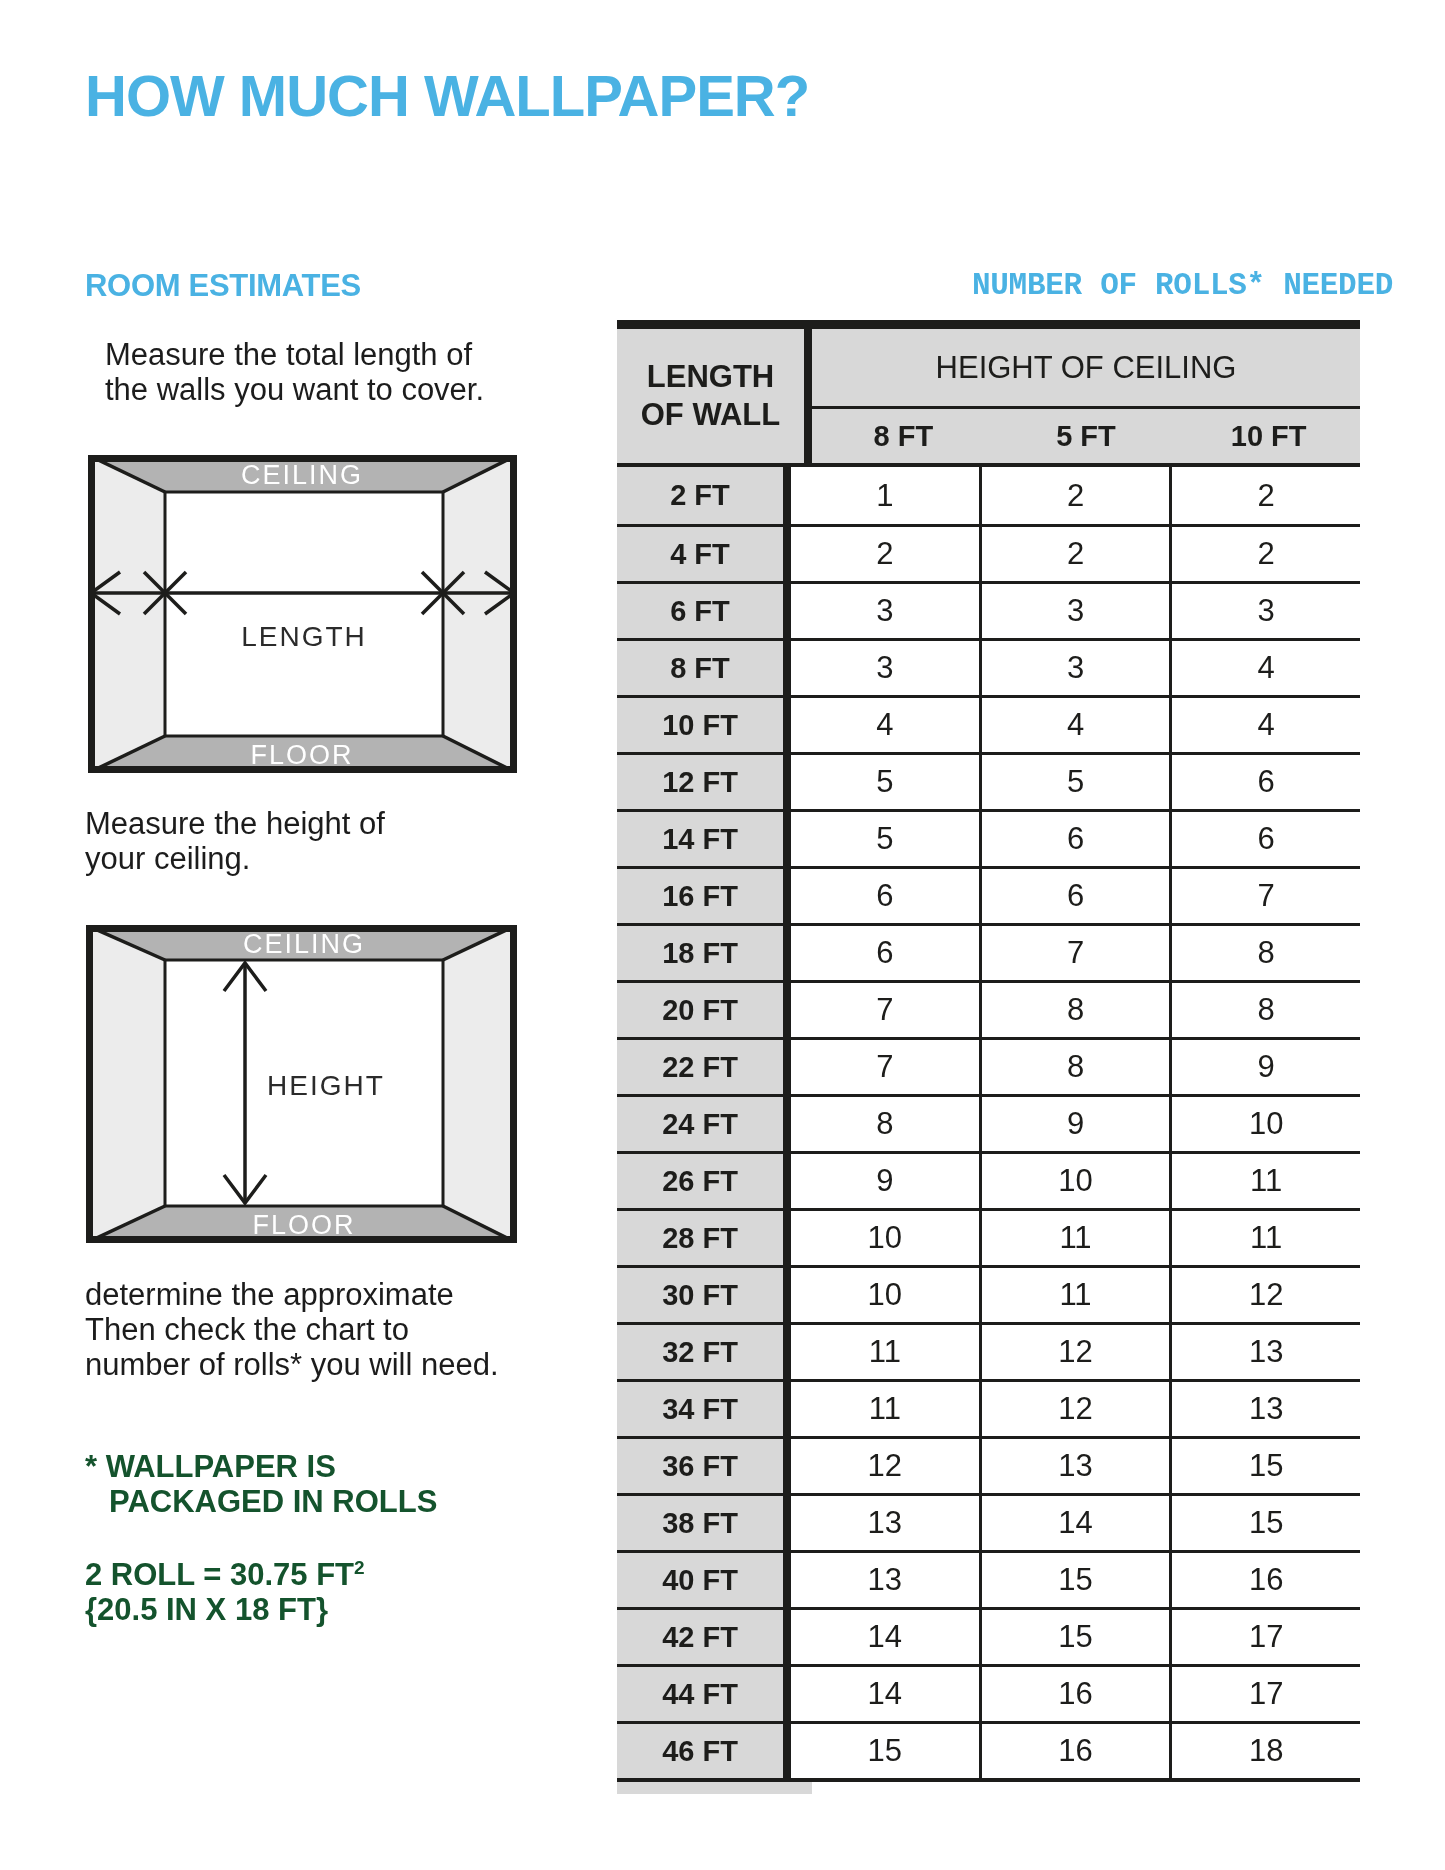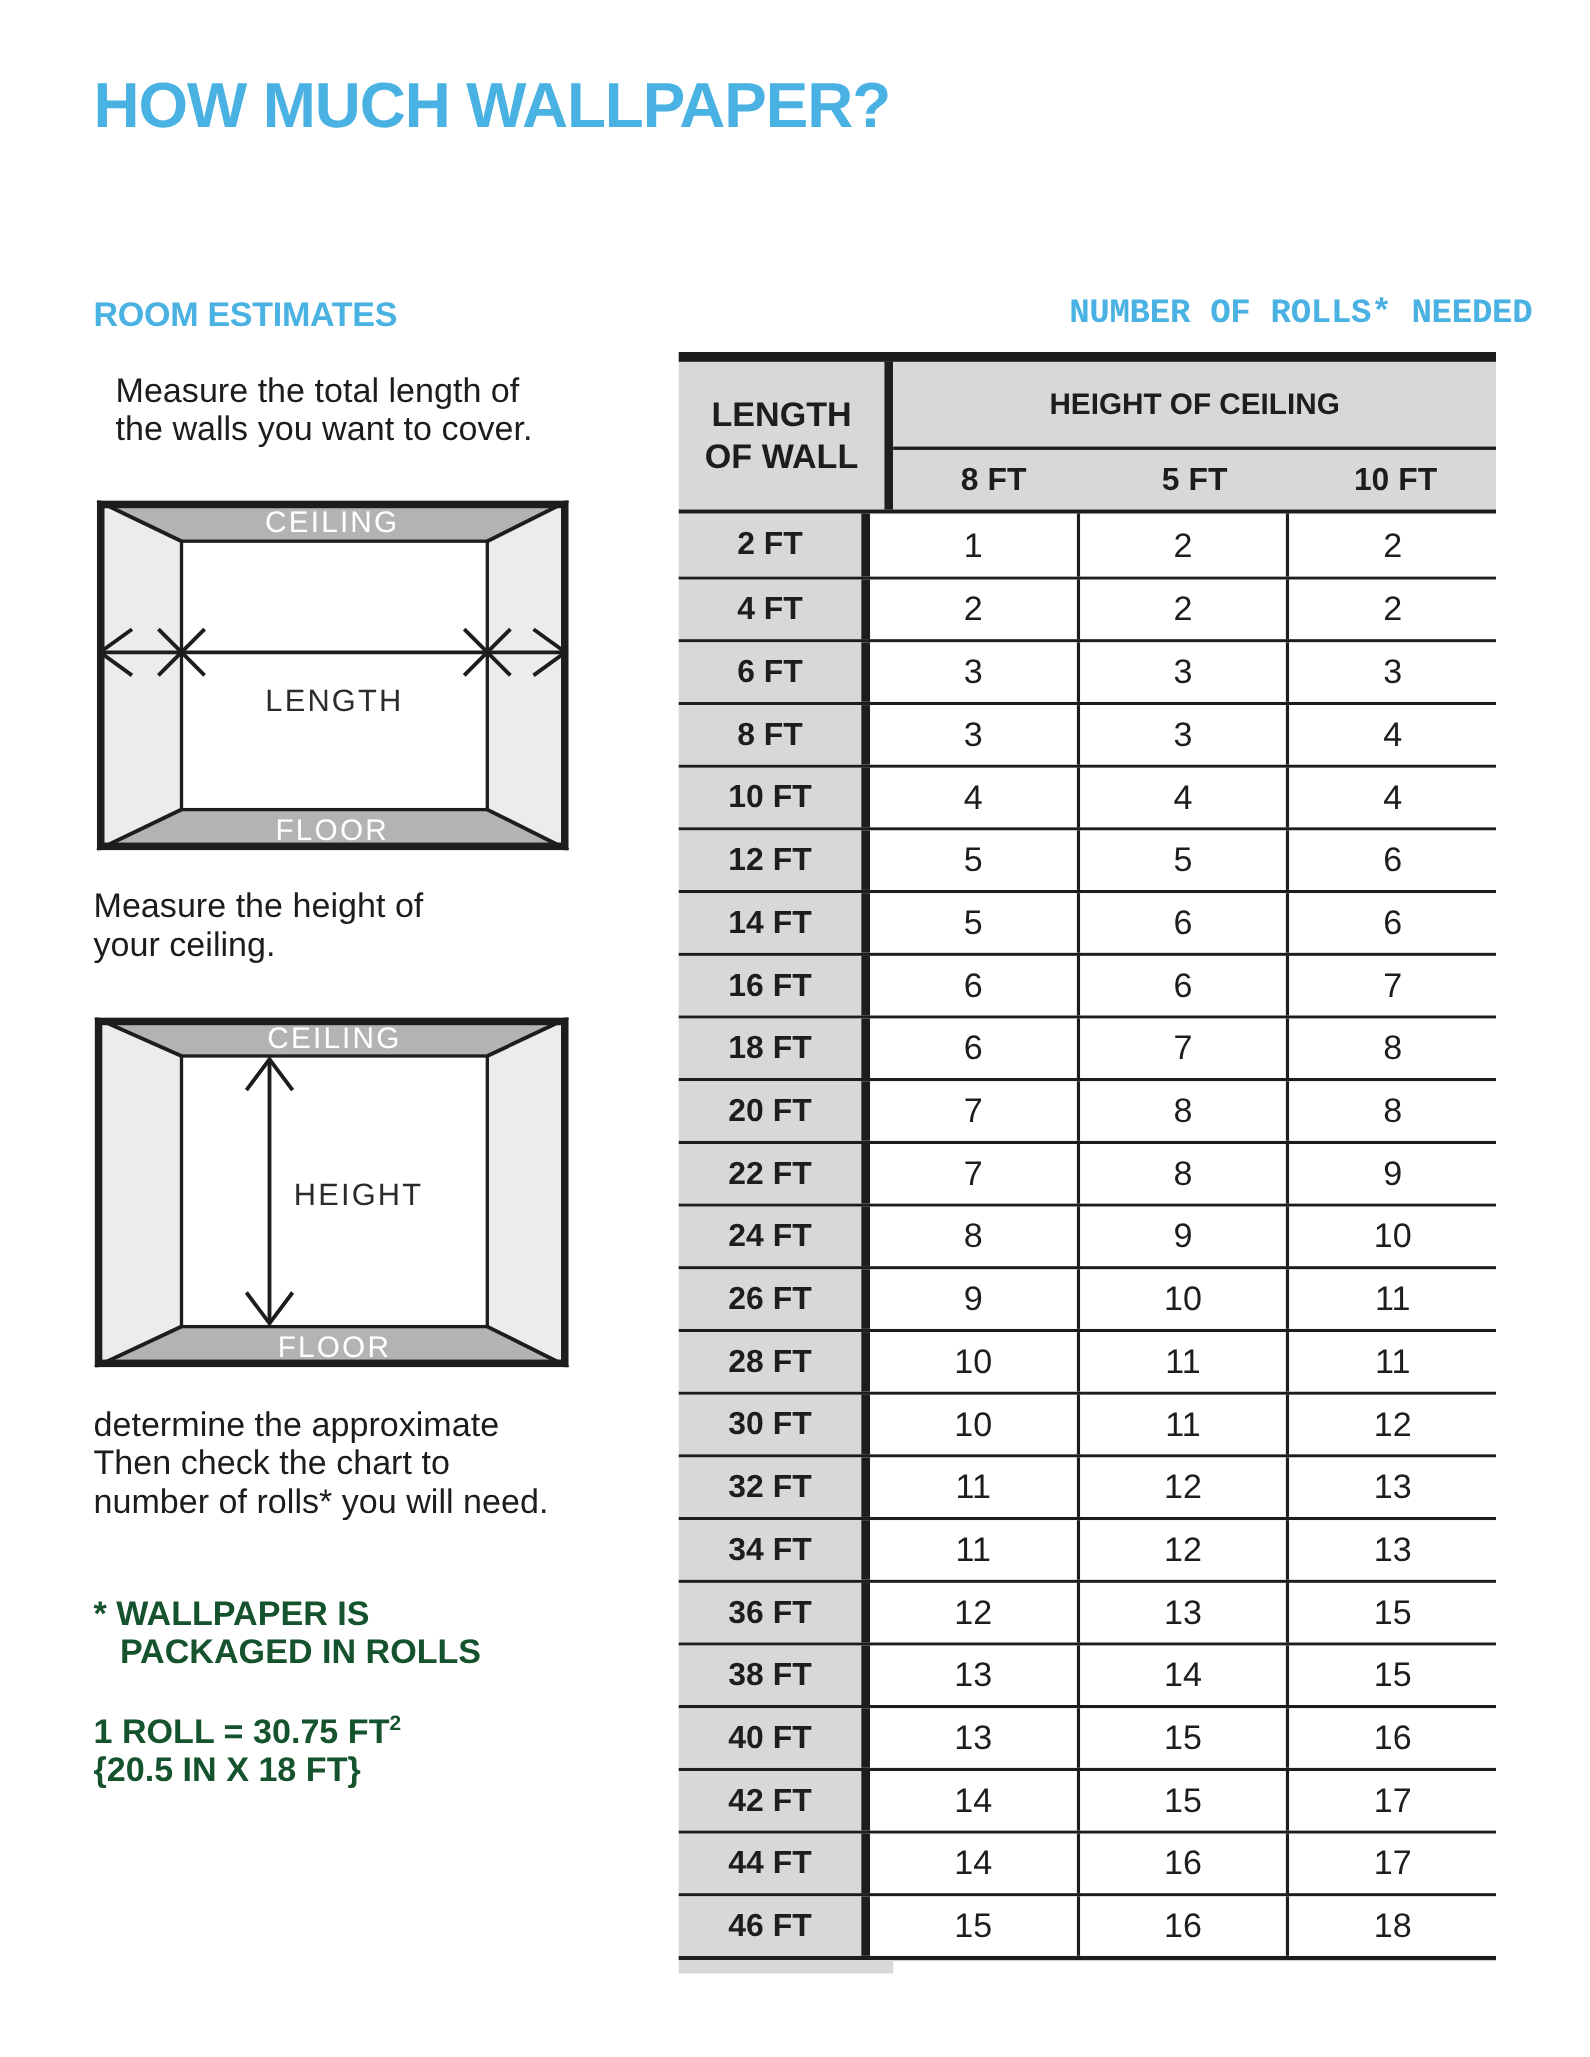--- a/index.html
+++ b/index.html
@@ -23,21 +23,21 @@
   #diagram2{left:86px;top:925px;}
   .dg-label{font-family:"Liberation Sans","DejaVu Sans",sans-serif;}
   
   .rolls-table{left:617px;top:320px;width:743px;}
   .topbar{height:9px;background:var(--ink,#1d1d1b);}
   .theader{display:flex;height:134px;border-bottom:4px solid var(--ink,#1d1d1b);}
   .corner{width:187px;background:var(--tablegrey,#d8d8d8);display:flex;flex-direction:column;
           justify-content:center;align-items:center;font-weight:700;font-size:31px;line-height:38px;color:var(--ink,#1d1d1b);}
   .vdiv{flex:0 0 8px;width:8px;background:var(--ink,#1d1d1b);}
   .header-right{flex:1;display:flex;flex-direction:column;background:var(--tablegrey,#d8d8d8);}
-  .hoc{height:77px;display:flex;align-items:center;justify-content:center;font-weight:700;font-size:27px;color:var(--ink,#1d1d1b);}
+  .hoc{height:77px;display:flex;align-items:center;justify-content:center;font-weight:400;font-size:31px;color:var(--ink,#1d1d1b);}
   .hline{height:3px;background:var(--ink,#1d1d1b);}
   .subrow{flex:1;display:flex;}
   .subcell{flex:1;display:flex;align-items:center;justify-content:center;font-weight:700;font-size:29px;color:var(--ink,#1d1d1b);}
   .trow{display:flex;height:57px;box-sizing:border-box;}
   .trow + .trow{border-top:3px solid var(--ink,#1d1d1b);}
   .tlabel{width:166px;background:var(--tablegrey,#d8d8d8);display:flex;align-items:center;justify-content:center;
           font-weight:700;font-size:29px;color:var(--ink,#1d1d1b);}
   .tcell{flex:1;background:#fff;display:flex;align-items:center;justify-content:center;font-size:31px;color:var(--ink,#1d1d1b);}
   .cdiv{flex:0 0 3px;background:var(--ink,#1d1d1b);}
   .tbottom{height:4px;background:var(--ink,#1d1d1b);}
@@ -121,21 +121,21 @@
     <div>Then check the chart to</div>
     <div>number of rolls* you will need.</div>
   </div>
 
   <div class="abs bold-note" id="note">
     <div>* WALLPAPER IS</div>
     <div class="indent">PACKAGED IN ROLLS</div>
   </div>
 
   <div class="abs bold-note" id="rollinfo">
-    <div><span>1 ROLL = 30.75 FT</span><sup>2</sup></div>
+    <div><span>2 ROLL = 30.75 FT</span><sup>2</sup></div>
     <div>{20.5 IN X 18 FT}</div>
   </div>
 
   <div class="abs blue-heading" id="rolls-heading">NUMBER OF ROLLS* NEEDED</div>
 
   <div class="abs rolls-table">
     <div class="topbar"></div>
     <div class="theader">
       <div class="corner">
         <div>LENGTH</div>

